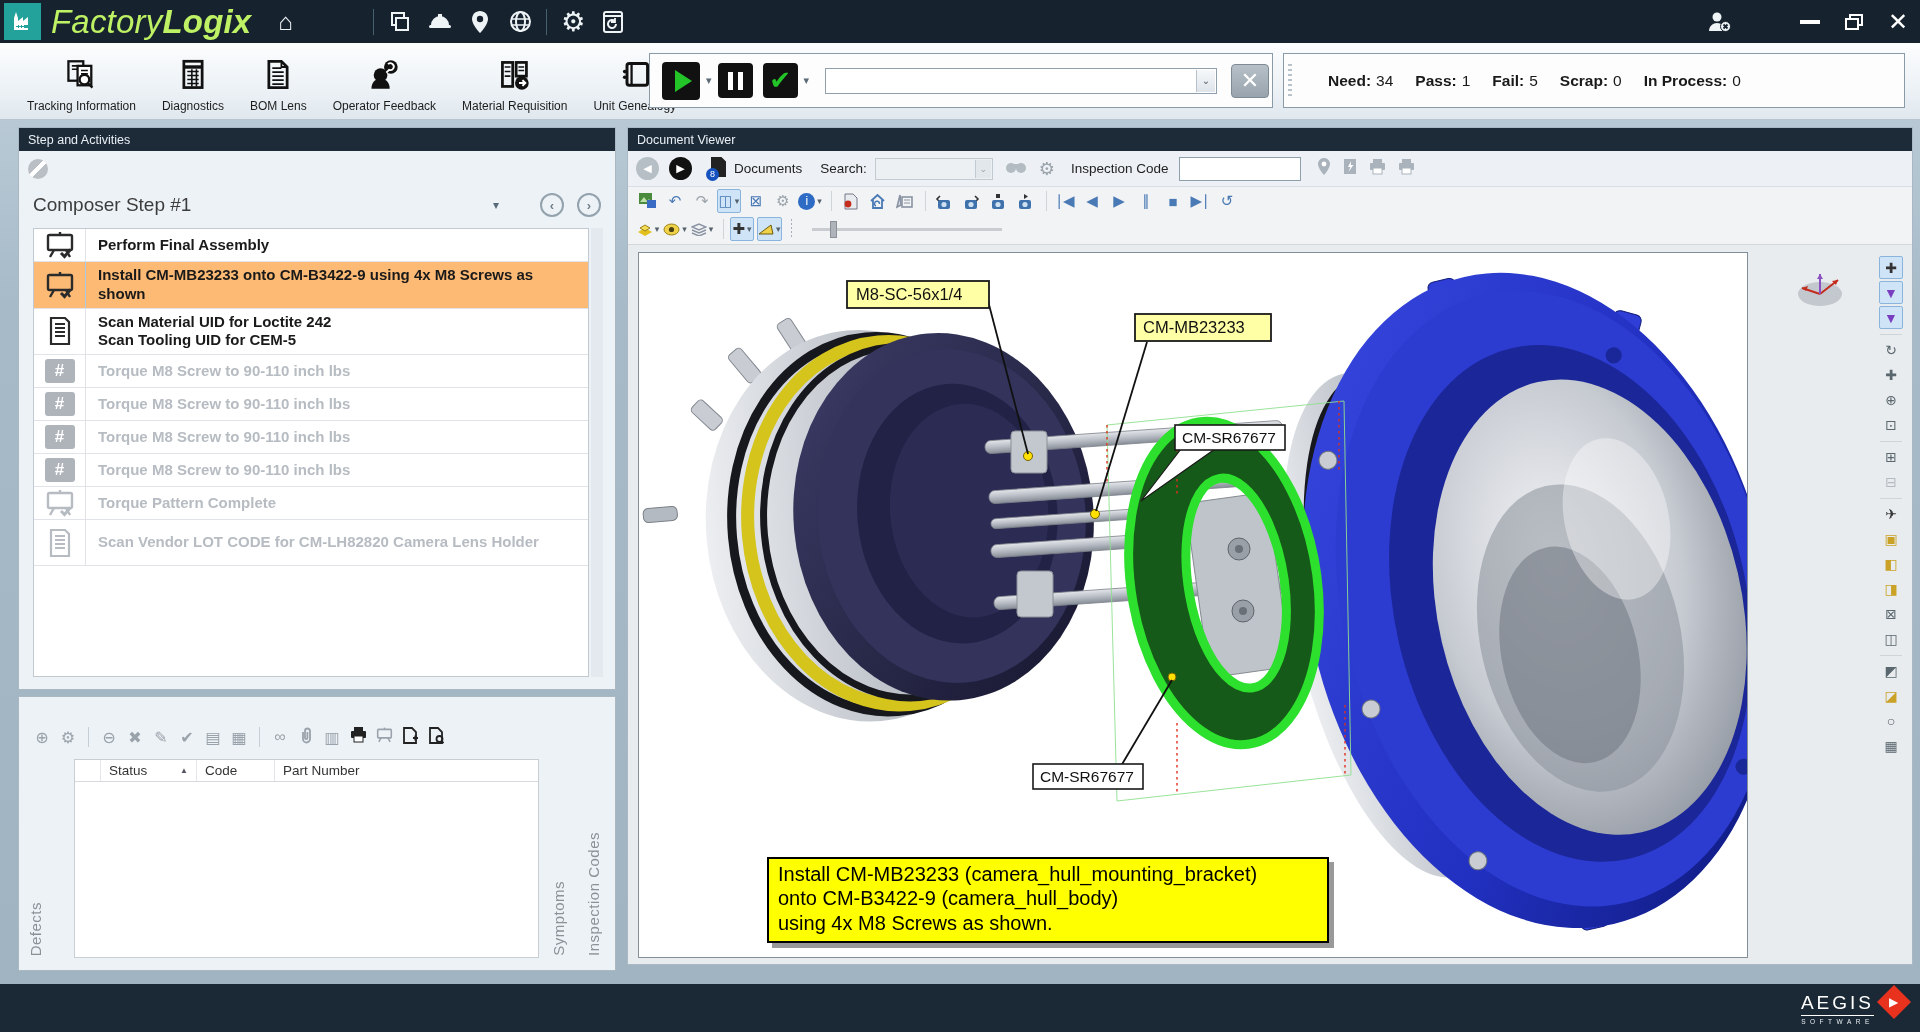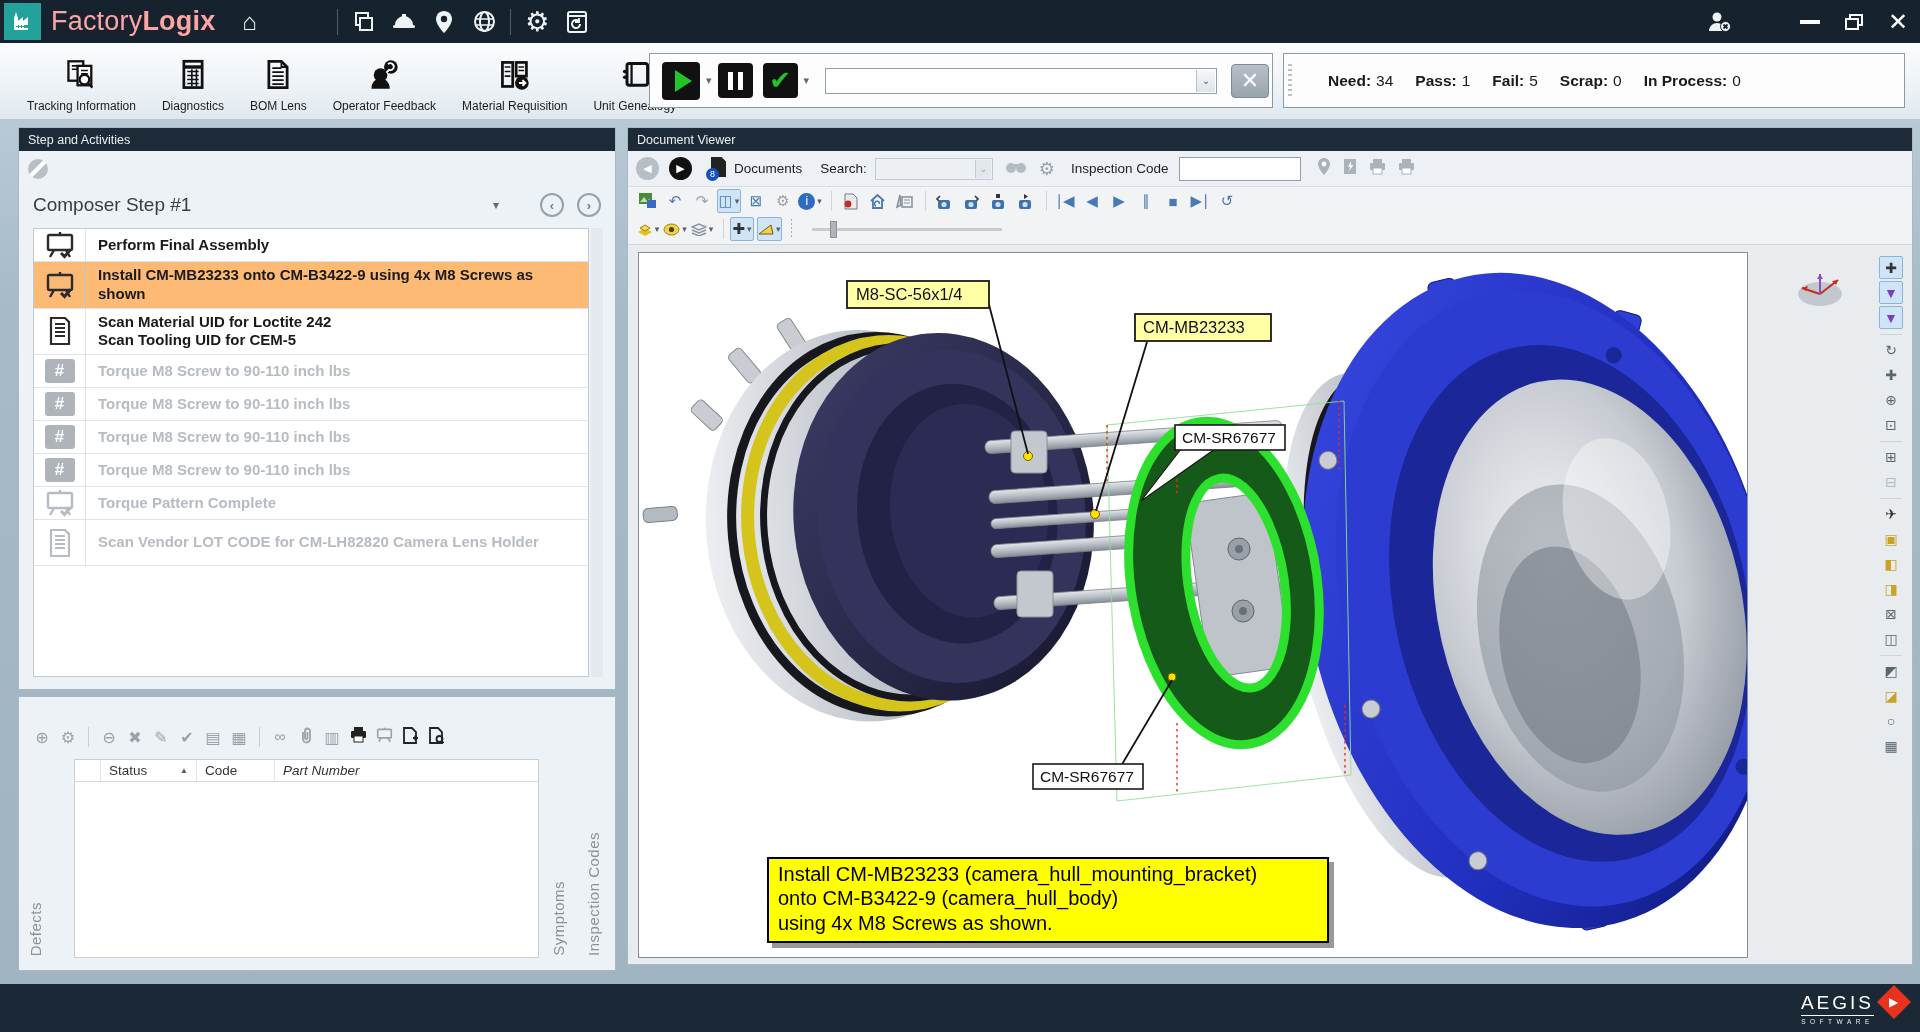--- a/index.html
+++ b/index.html
@@ -3,21 +3,21 @@
 <meta charset="utf-8">
 <style>
   html,body{margin:0;padding:0;background:#6b7d8a;}
   *{box-sizing:border-box;}
   #app{position:relative;width:1920px;height:1032px;overflow:hidden;
        font-family:"Liberation Sans","DejaVu Sans",sans-serif;
        background:linear-gradient(180deg,#c3d3de 0%,#a6bac7 30%,#9fb3c1 100%);}
   
   .titlebar{position:absolute;top:0;left:0;width:1920px;height:43px;background:#16222e;display:flex;align-items:center;}
   .logo-box{width:37px;height:37px;background:#23a29b;margin-left:4px;display:flex;align-items:center;justify-content:center;}
-  .brand{margin-left:10px;font-size:27px;color:#fca5a5;letter-spacing:.2px;}
+  .brand{margin-left:10px;font-size:33px;color:#bef264;letter-spacing:.2px;font-style:italic;}
   .brand .b1{font-weight:300;} .brand .b2{font-weight:700;}
   .tb-ic{color:#eef3f6;font-size:22px;width:40px;height:36px;display:flex;align-items:center;justify-content:center;}
   .tb-sep{width:1px;height:26px;background:#46606f;margin:0 6px;}
   .tb-right{position:absolute;right:0;top:0;height:43px;display:flex;align-items:center;}
   .winbtn{width:44px;height:38px;display:flex;align-items:center;justify-content:center;color:#fff;}
   
   .ribbon{position:absolute;top:43px;left:0;width:1920px;height:77px;
           background:linear-gradient(180deg,#fcfdfe 0%,#eef3f7 55%,#e0e8ee 100%);
           border-bottom:1px solid #b7c4ce;}
   .rib-items{position:absolute;left:14px;top:6px;display:flex;align-items:flex-end;height:64px;}
@@ -448,21 +448,21 @@
     <div class="def-table">
       <div class="def-thead">
         <div class="def-th" style="width:26px;"></div>
         <div class="def-th" style="width:96px;justify-content:space-between;">
           <span>Status</span>
             <span style="font-size:8px;color:#556;">▲</span>
         </div>
         <div class="def-th" style="width:78px;">
             <span>Code</span>
           </div>
-        <div class="def-th" style="flex:1;border-right:none;font-style:italic;">
+        <div class="def-th" style="flex:1;border-right:none;">
             <span>Part Number</span>
           </div>
       </div>
     </div>
     <div class="vtab" style="left:8px;bottom:14px;">Defects</div>
     <div class="vtab" style="left:531px;bottom:14px;">Symptoms</div>
     <div class="vtab" style="left:566px;bottom:14px;">Inspection Codes</div>
   </div>
 
   <div class="dv">

